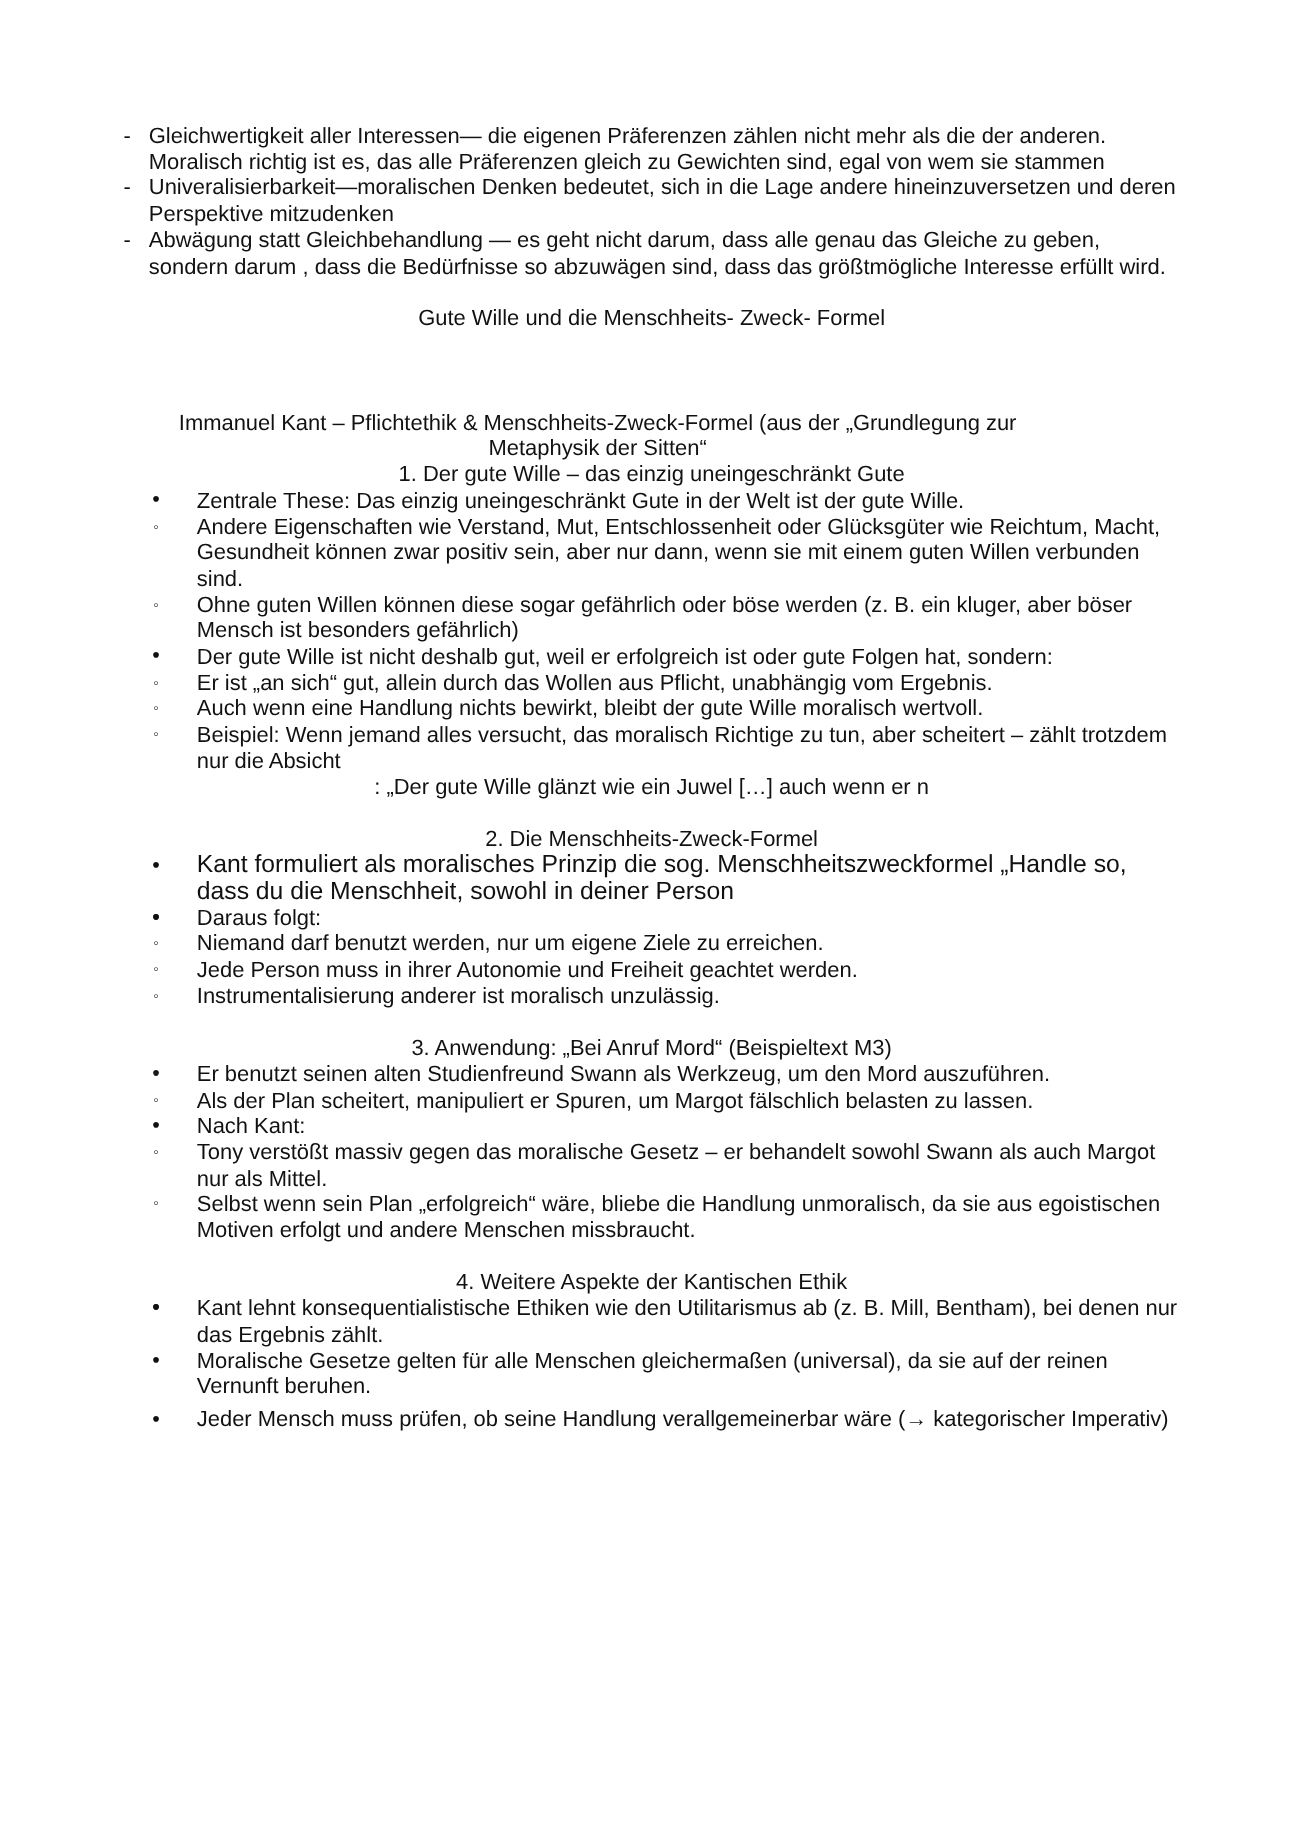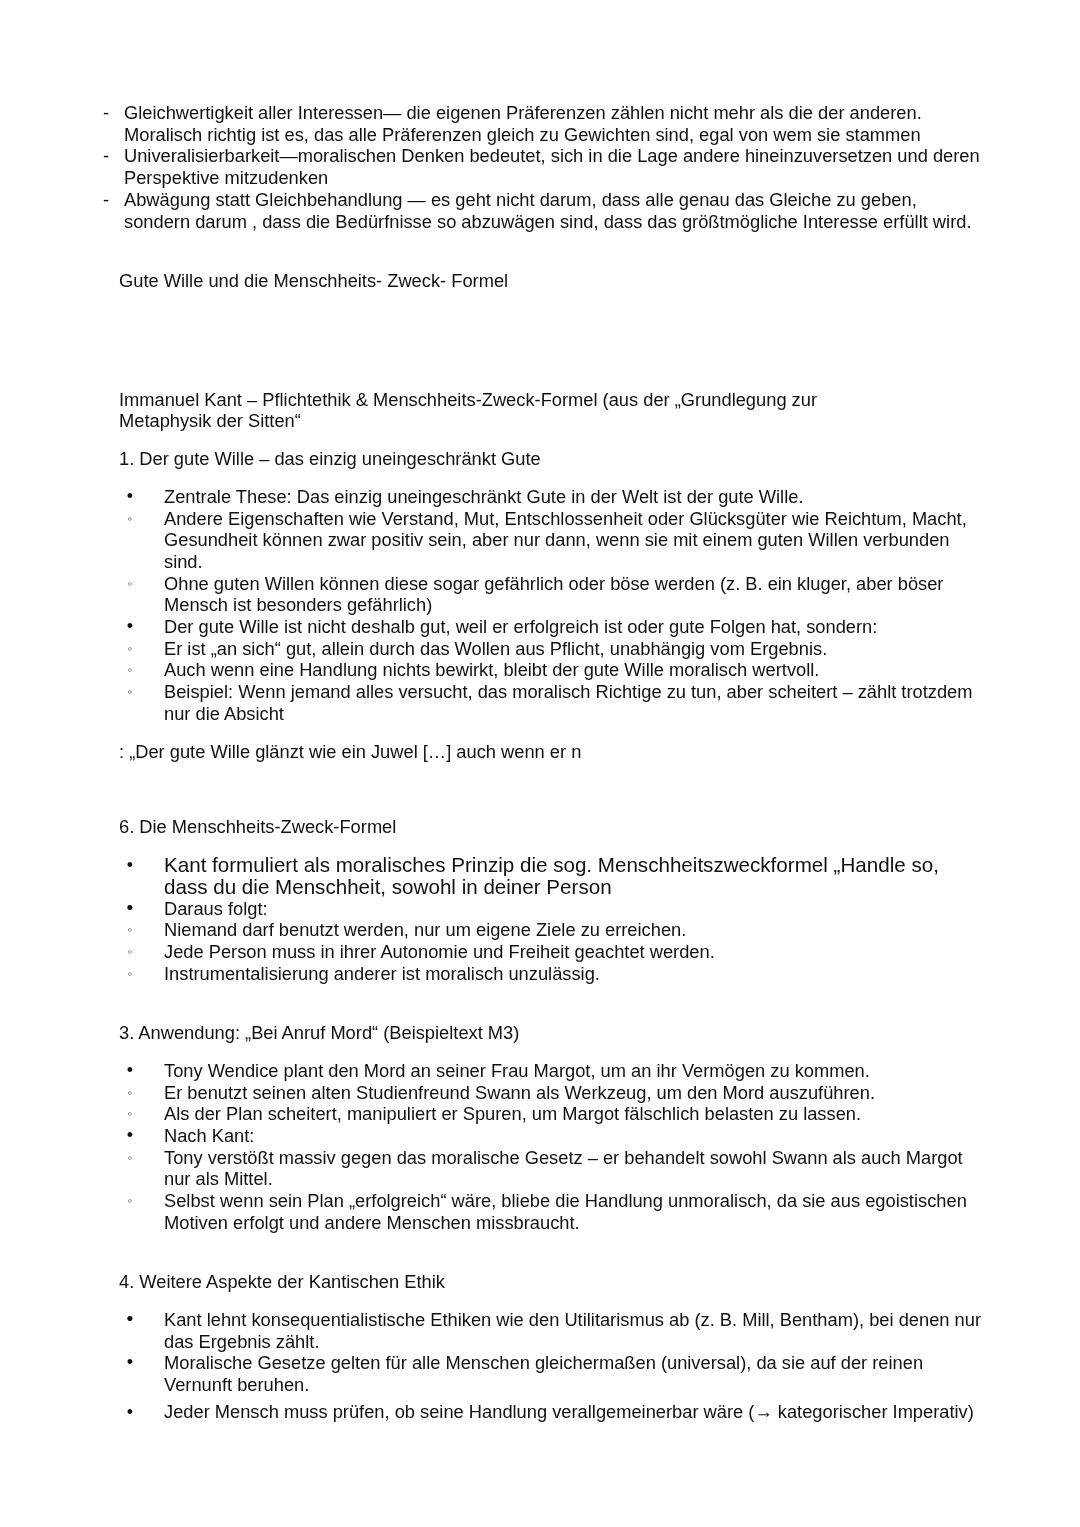--- a/index.html
+++ b/index.html
@@ -7,21 +7,21 @@
     width: 1080px; height: 1527px; position: relative; overflow: hidden;
     font-family: "Liberation Sans", sans-serif;
     color: #111111;
     font-size: 18.3px;
     line-height: 21.7px;
   }
   .page { position: absolute; left: 103px; top: 102px; width: 880px; }
   .dash-list { margin: 0; padding: 0; list-style: none; }
   .dash-item { position: relative; padding-left: 21px; }
   .dash-item .marker { position: absolute; left: 0; top: 0; }
-  .para { margin: 16px; }
+  .para { margin: 0; text-align: center; }
   .gap-sm { height: 21.7px; }
   .gap-lg { height: 43.4px; }
   .sec-list { margin: 0; padding: 0; list-style: none; }
   .sec-item { position: relative; padding-left: 61px; }
   .sec-item .marker { position: absolute; left: 20px; top: 0; width: 14px; text-align: center; }
   .marker.solid { font-size: 18px; }
   .marker.hollow { font-size: 13px; color: #333; }
   .big { font-size: 20.6px; line-height: 22px; }
   .tall { line-height: 32px; }
 </style>
@@ -58,35 +58,35 @@
     <li class="sec-item"><span class="marker hollow">◦</span><span>Ohne guten Willen können diese sogar gefährlich oder böse werden (z. B. ein kluger, aber böser Mensch ist besonders gefährlich)</span></li>
     <li class="sec-item"><span class="marker solid">•</span><span>Der gute Wille ist nicht deshalb gut, weil er erfolgreich ist oder gute Folgen hat, sondern:</span></li>
     <li class="sec-item"><span class="marker hollow">◦</span><span>Er ist „an sich“ gut, allein durch das Wollen aus Pflicht, unabhängig vom Ergebnis.</span></li>
     <li class="sec-item"><span class="marker hollow">◦</span><span>Auch wenn eine Handlung nichts bewirkt, bleibt der gute Wille moralisch wertvoll.</span></li>
     <li class="sec-item"><span class="marker hollow">◦</span><span>Beispiel: Wenn jemand alles versucht, das moralisch Richtige zu tun, aber scheitert – zählt trotzdem nur die Absicht</span></li>
   </ul>
   <p class="para">: „Der gute Wille glänzt wie ein Juwel […] auch wenn er n</p>
 
   <div class="gap-sm"></div>
 
-  <p class="para">6. Die Menschheits-Zweck-Formel</p>
+  <p class="para">2. Die Menschheits-Zweck-Formel</p>
   <ul class="sec-list">
     <li class="sec-item big"><span class="marker solid">•</span><span>Kant formuliert als moralisches Prinzip die sog. Menschheitszweckformel „Handle so, dass du die Menschheit, sowohl in deiner Person</span></li>
     <li class="sec-item"><span class="marker solid">•</span></li>
     <li class="sec-item"><span class="marker solid">•</span><span>Daraus folgt:</span></li>
     <li class="sec-item"><span class="marker hollow">◦</span><span>Niemand darf benutzt werden, nur um eigene Ziele zu erreichen.</span></li>
     <li class="sec-item"><span class="marker hollow">◦</span><span>Jede Person muss in ihrer Autonomie und Freiheit geachtet werden.</span></li>
     <li class="sec-item"><span class="marker hollow">◦</span><span>Instrumentalisierung anderer ist moralisch unzulässig.</span></li>
   </ul>
 
   <div class="gap-sm"></div>
 
   <p class="para">3. Anwendung: „Bei Anruf Mord“ (Beispieltext M3)</p>
   <ul class="sec-list">
-    <li class="sec-item"><span class="marker solid">•</span><span>Tony Wendice plant den Mord an seiner Frau Margot, um an ihr Vermögen zu kommen.</span></li>
+    <li class="sec-item"><span class="marker solid">•</span></li>
     <li class="sec-item"><span class="marker hollow">◦</span><span>Er benutzt seinen alten Studienfreund Swann als Werkzeug, um den Mord auszuführen.</span></li>
     <li class="sec-item"><span class="marker hollow">◦</span><span>Als der Plan scheitert, manipuliert er Spuren, um Margot fälschlich belasten zu lassen.</span></li>
     <li class="sec-item"><span class="marker solid">•</span><span>Nach Kant:</span></li>
     <li class="sec-item"><span class="marker hollow">◦</span><span>Tony verstößt massiv gegen das moralische Gesetz – er behandelt sowohl Swann als auch Margot nur als Mittel.</span></li>
     <li class="sec-item"><span class="marker hollow">◦</span><span>Selbst wenn sein Plan „erfolgreich“ wäre, bliebe die Handlung unmoralisch, da sie aus egoistischen Motiven erfolgt und andere Menschen missbraucht.</span></li>
   </ul>
 
   <div class="gap-sm"></div>
 
   <p class="para">4. Weitere Aspekte der Kantischen Ethik</p>

